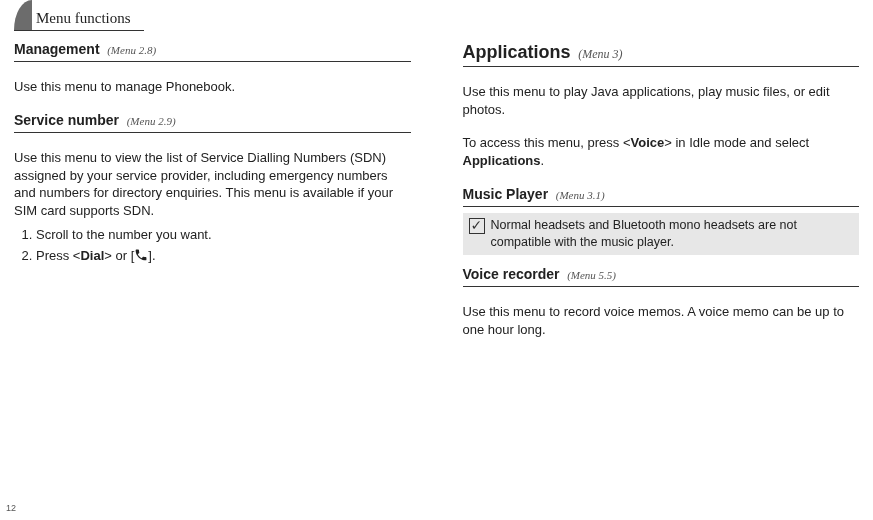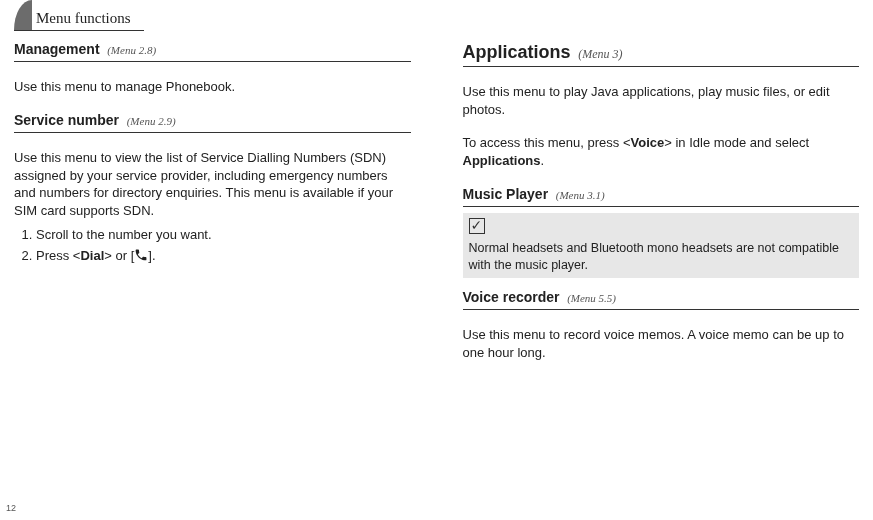--- a/index.html
+++ b/index.html
@@ -100,21 +100,20 @@
   }
   .b { font-weight: bold; }
   .note {
     display: flex;
     align-items: flex-start;
     gap: 6px;
     background: #e7e7e7;
     padding: 4px 6px;
     margin: 4px 0 10px 0;
     font-size: 12.5px;
-    flex-direction: column;
   }
   .note-icon {
     flex: none;
     width: 14px;
     height: 14px;
     border: 1.5px solid #333;
     position: relative;
     margin-top: 1px;
   }
   .note-icon::after {

